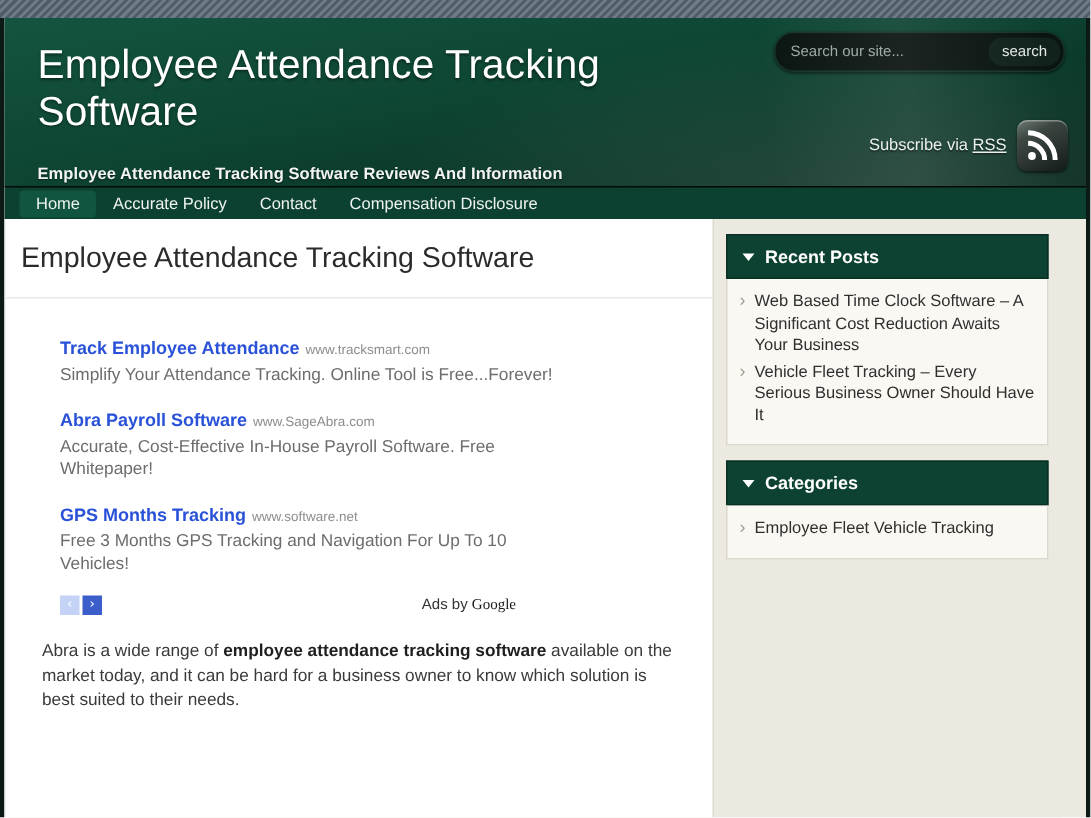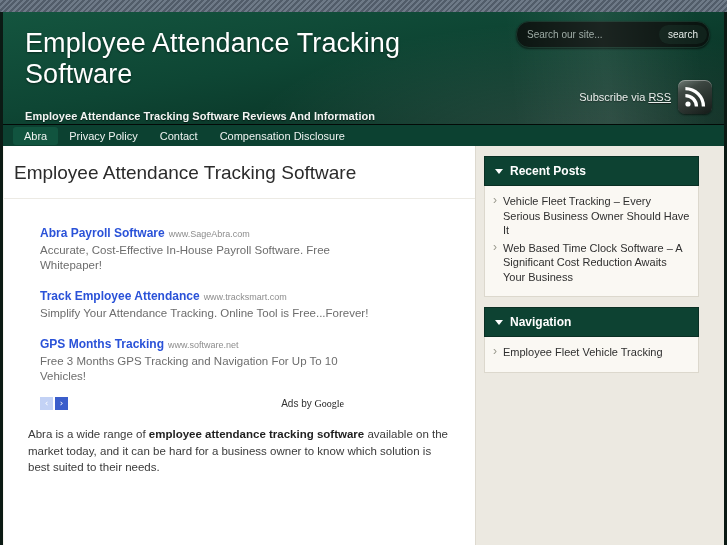--- a/index.html
+++ b/index.html
@@ -324,40 +324,40 @@
         <svg width="22" height="22" viewBox="0 0 22 22" aria-hidden="true">
           <circle cx="4" cy="18" r="2.6" fill="#ffffff"></circle>
           <path d="M1.4 11.2a9.4 9.4 0 0 1 9.4 9.4h3.3A12.7 12.7 0 0 0 1.4 7.9z" fill="#ffffff"></path>
           <path d="M1.4 4.2A16.4 16.4 0 0 1 17.8 20.6h3.3A19.7 19.7 0 0 0 1.4 0.9z" fill="#ffffff"></path>
         </svg>
       </div>
     </div>
   </div>
 
   <div id="nav">
-      <a class="nav-item active">Abra</a>
-      <a class="nav-item">Privacy Policy</a>
+      <a class="nav-item active">Home</a>
+      <a class="nav-item">Accurate Policy</a>
       <a class="nav-item">Contact</a>
       <a class="nav-item">Compensation Disclosure</a>
     </div>
 
   <div id="body-wrap">
 
     <div id="content">
       <div id="content-inner">
         <h2 id="page-title">Employee Attendance Tracking Software</h2>
 
         <div id="ad-block">
             <div class="ad-unit">
+              <div><a class="ad-title">Track Employee Attendance</a><span class="ad-url">www.tracksmart.com</span></div>
+              <div class="ad-desc">Simplify Your Attendance Tracking. Online Tool is Free...Forever!</div>
+            </div>
+            <div class="ad-unit">
               <div><a class="ad-title">Abra Payroll Software</a><span class="ad-url">www.SageAbra.com</span></div>
               <div class="ad-desc">Accurate, Cost-Effective In-House Payroll Software. Free Whitepaper!</div>
-            </div>
-            <div class="ad-unit">
-              <div><a class="ad-title">Track Employee Attendance</a><span class="ad-url">www.tracksmart.com</span></div>
-              <div class="ad-desc">Simplify Your Attendance Tracking. Online Tool is Free...Forever!</div>
             </div>
             <div class="ad-unit">
               <div><a class="ad-title">GPS Months Tracking</a><span class="ad-url">www.software.net</span></div>
               <div class="ad-desc">Free 3 Months GPS Tracking and Navigation For Up To 10 Vehicles!</div>
             </div>
             <div id="ad-footer">
               <div class="ad-arrow prev">‹</div>
               <div class="ad-arrow next">›</div>
               <div id="ads-by-google"><span>Ads by </span><span class="g">Google</span></div>
             </div>
@@ -371,29 +371,29 @@
     </div>
 
     <div id="sidebar">
         <div class="widget">
           <div class="widget-head">
             <span class="caret"></span>
             <span>Recent Posts</span>
           </div>
           <div class="widget-body">
             <ul>
+              <li>Web Based Time Clock Software – A Significant Cost Reduction Awaits Your Business</li>
               <li>Vehicle Fleet Tracking – Every Serious Business Owner Should Have It</li>
-              <li>Web Based Time Clock Software – A Significant Cost Reduction Awaits Your Business</li>
             </ul>
           </div>
         </div>
         <div class="widget">
           <div class="widget-head">
             <span class="caret"></span>
-            <span>Navigation</span>
+            <span>Categories</span>
           </div>
           <div class="widget-body">
             <ul>
               <li>Employee Fleet Vehicle Tracking</li>
             </ul>
           </div>
         </div>
       </div>
 
   </div>

